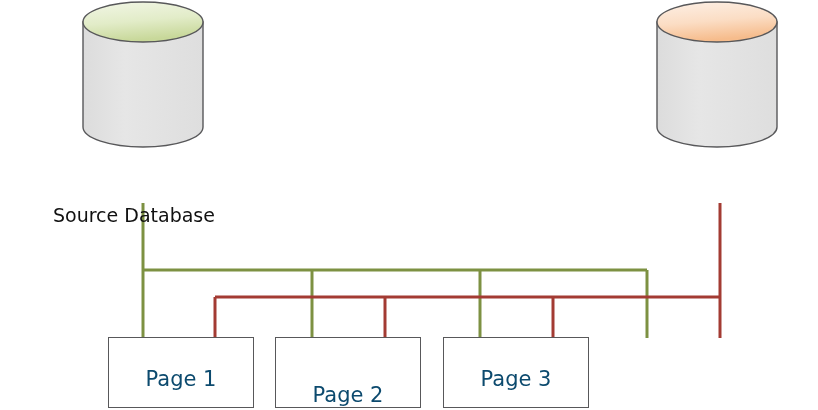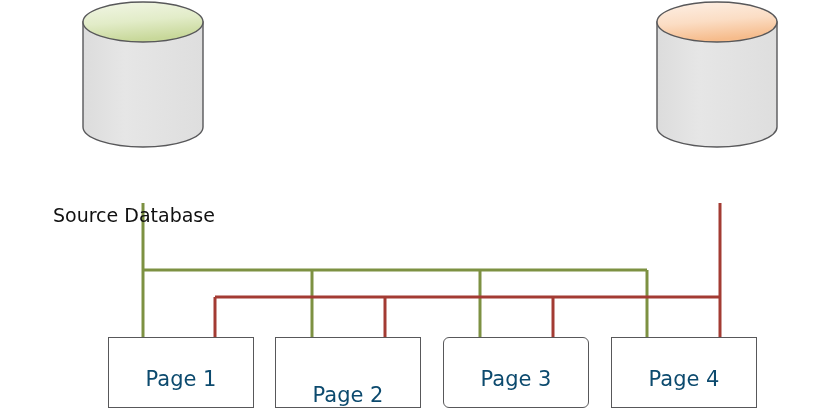--- a/index.html
+++ b/index.html
@@ -116,21 +116,18 @@
 
 
   <div class="page-box" style="left:108px; top:337px;">
     <span class="page-box-label">Page 1</span>
   </div>
 
   <div class="page-box" style="left:275px; top:337px;align-items:flex-end;">
     <span class="page-box-label">Page 2</span>
   </div>
 
-  <div class="page-box" style="left:443px; top:337px;border-radius:6px;">
+  <div class="page-box" style="left:443px; top:337px;">
     <span class="page-box-label">Page 3</span>
   </div>
 
-  <div class="page-box" style="left:611px; top:337px;">
-    <span class="page-box-label">Page 4</span>
-  </div>
 
 </div>
 
 </body></html>

